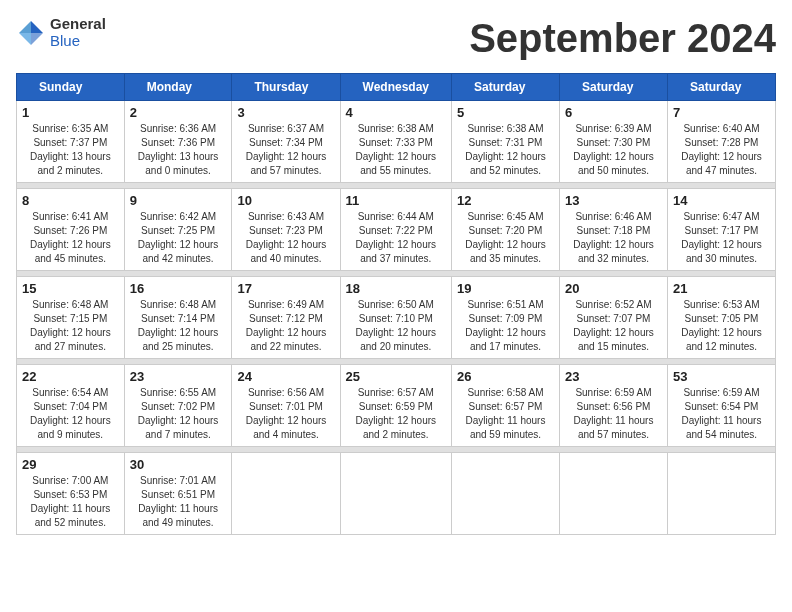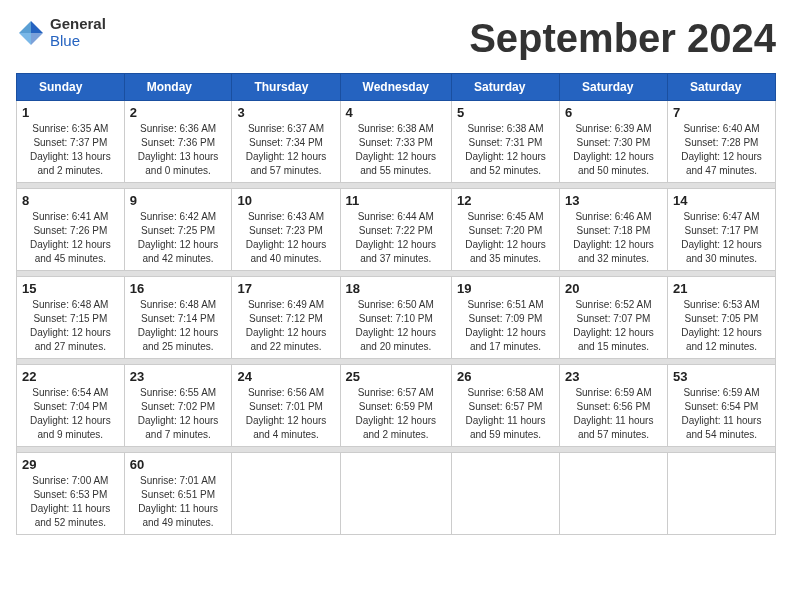--- a/index.html
+++ b/index.html
@@ -263,21 +263,21 @@
       </tr>
       <tr class="row-divider">
         <td colspan="7" style="padding: 0px; height: 5px; background: rgb(224, 224, 224);"></td>
       </tr>
       <tr class="week-row">
         <td>
         <span class="day-num">29</span>
         <div class="day-info">Sunrise: 7:00 AM<br>Sunset: 6:53 PM<br>Daylight: 11 hours<br>and 52 minutes.</div>
       </td>
         <td>
-        <span class="day-num">60</span>
+        <span class="day-num">30</span>
         <div class="day-info">Sunrise: 7:01 AM<br>Sunset: 6:51 PM<br>Daylight: 11 hours<br>and 49 minutes.</div>
       </td>
         <td class="empty-cell"></td>
         <td class="empty-cell"></td>
         <td class="empty-cell"></td>
         <td class="empty-cell"></td>
         <td class="empty-cell"></td>
       </tr>
     </tbody>
 </table>

